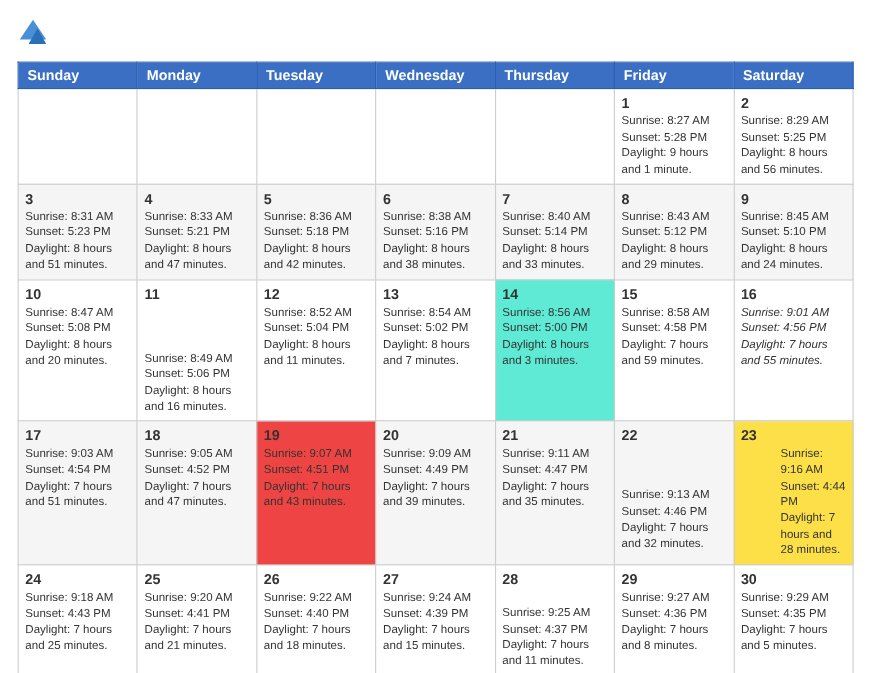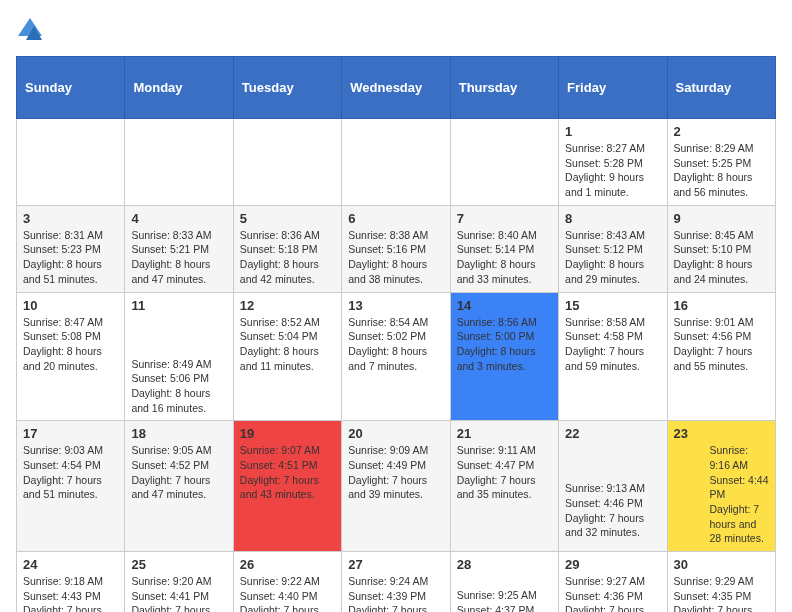--- a/index.html
+++ b/index.html
@@ -53,21 +53,21 @@
       width: 100%;
       border-collapse: collapse;
       border: 1px solid #ccc;
     }
     .calendar th {
       background-color: #3a6fc4;
       color: #fff;
       font-size: 13px;
       font-weight: bold;
       text-align: left;
-      padding: 23px 8px;
+      padding: 4px 8px;
       border: 1px solid #2a5fb4;
     }
     .calendar td {
       width: calc(100% / 7);
       vertical-align: top;
       padding: 5px 6px;
       border: 1px solid #ccc;
       font-size: 11px;
       color: #333;
       min-height: 80px;
@@ -212,35 +212,35 @@
           <div class="day-info" style="white-space: pre-line;">Sunrise: 8:52 AM
 Sunset: 5:04 PM
 Daylight: 8 hours and 11 minutes.</div>
         </td>
         <td style="background-color: rgb(255, 255, 255);">
           <span class="day-number">13</span>
           <div class="day-info" style="white-space: pre-line;">Sunrise: 8:54 AM
 Sunset: 5:02 PM
 Daylight: 8 hours and 7 minutes.</div>
         </td>
-        <td style="background-color: #3b82f6; margin-left: 48px;">
+        <td style="background-color: #5eead4; margin-left: 48px;">
           <span class="day-number">14</span>
           <div class="day-info" style="white-space: pre-line;">Sunrise: 8:56 AM
 Sunset: 5:00 PM
 Daylight: 8 hours and 3 minutes.</div>
         </td>
         <td style="background-color: rgb(255, 255, 255);">
           <span class="day-number">15</span>
           <div class="day-info" style="white-space: pre-line;">Sunrise: 8:58 AM
 Sunset: 4:58 PM
 Daylight: 7 hours and 59 minutes.</div>
         </td>
         <td style="background-color: rgb(255, 255, 255);">
           <span class="day-number">16</span>
-          <div class="day-info" style="white-space: pre-line;">Sunrise: 9:01 AM
+          <div class="day-info" style="white-space: pre-line; font-style: italic;">Sunrise: 9:01 AM
 Sunset: 4:56 PM
 Daylight: 7 hours and 55 minutes.</div>
         </td>
       </tr>
       <tr style="background-color: rgb(245, 245, 245);">
         <td style="background-color: rgb(245, 245, 245);">
           <span class="day-number">17</span>
           <div class="day-info" style="white-space: pre-line;">Sunrise: 9:03 AM
 Sunset: 4:54 PM
 Daylight: 7 hours and 51 minutes.</div>

